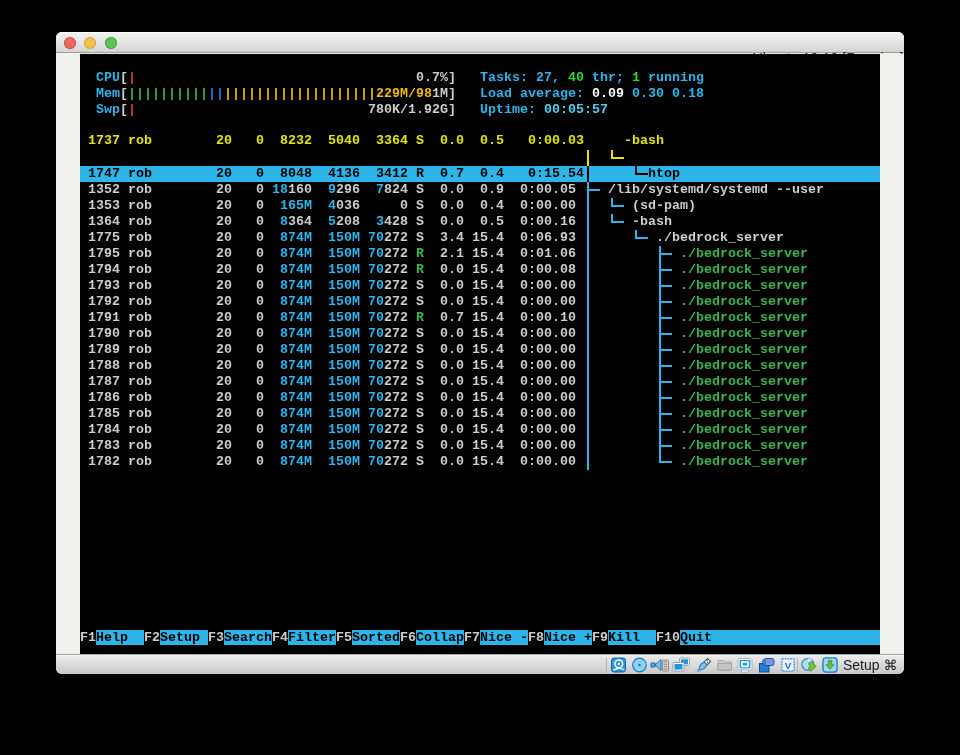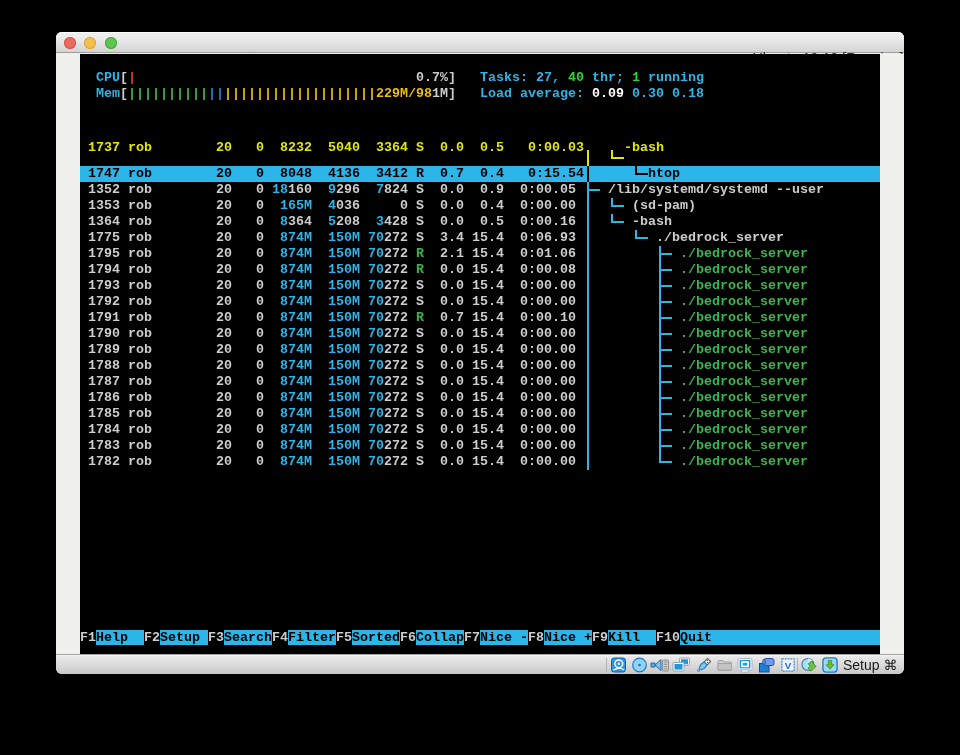--- a/index.html
+++ b/index.html
@@ -25,21 +25,22 @@
  <div id="tbar">
   <div id="title">Ubuntu 19.10 [Running]</div>
   <b class="tl" style="left:8px;background:#ee6a5f;box-shadow:inset 0 0 0 1px #d35548"></b>
   <b class="tl" style="left:28.3px;background:#f5bf4f;box-shadow:inset 0 0 0 1px #dca337"></b>
   <b class="tl" style="left:49px;background:#60c454;box-shadow:inset 0 0 0 1px #48a33c"></b>
  </div>
  <div id="content">
   <div id="screen">
 <div class="tr" style="top:16.5px"><i style="color:#cccccc">  </i><i style="color:#2cb5e9">CPU</i><i style="color:#cccccc">[</i><i style="color:#de382b">|</i><i style="color:#cccccc">                                   </i><i style="color:#cccccc">0.7%</i><i style="color:#cccccc">]</i><i style="color:#cccccc">   </i><i style="color:#2cb5e9">Tasks: 27, </i><i style="color:#31d431">40</i><i style="color:#2cb5e9"> thr; </i><i style="color:#31d431">1</i><i style="color:#2cb5e9"> running</i></div>
 <div class="tr" style="top:32.5px"><i style="color:#cccccc">  </i><i style="color:#2cb5e9">Mem</i><i style="color:#cccccc">[</i><i style="color:#39b54a">||||||||||</i><i style="color:#1f7fd6">||</i><i style="color:#eeba0b">|||||||||||||||||||</i><i style="color:#eeba0b">229M/98</i><i style="color:#cccccc">1M</i><i style="color:#cccccc">]</i><i style="color:#cccccc">   </i><i style="color:#2cb5e9">Load average: </i><i style="color:#ffffff">0.09</i><i style="color:#cccccc"> </i><i style="color:#2cb5e9">0.30 0.18</i></div>
-<div class="tr" style="top:86px"><i style="color:#e4e40a"> 1737 rob        20   0  8232  5040  3364 S  0.0  0.5   0:00.03</i><i style="color:#cccccc">     </i><i style="color:#e4e40a">-bash</i></div>
+<div class="tr" style="top:48.5px"><i style="color:#cccccc">  </i><i style="color:#2cb5e9">Swp</i><i style="color:#cccccc">[</i><i style="color:#de382b">|</i><i style="color:#cccccc">                             </i><i style="color:#cccccc">780K/1.92G</i><i style="color:#cccccc">]</i><i style="color:#cccccc">   </i><i style="color:#2cb5e9">Uptime: </i><i style="color:#4fd2f8">00:05:57</i></div>
+<div class="tr" style="top:79px"><i style="color:#e4e40a"> 1737 rob        20   0  8232  5040  3364 S  0.0  0.5   0:00.03</i><i style="color:#cccccc">     </i><i style="color:#e4e40a">-bash</i></div>
 <div class="tr" style="top:112.5px;background:#2cb5e9"><i style="color:#000000"> 1747 rob        20   0  8048  4136  3412 R  0.7  0.4   0:15.54</i><i style="color:#000000">        </i><i style="color:#000000">htop</i></div>
 <div class="tr" style="top:128.5px"><i style="color:#cccccc"> 1352 rob        20   0 </i><i style="color:#2cb5e9">18</i><i style="color:#cccccc">160</i><i style="color:#cccccc"> </i><i style="color:#cccccc"> </i><i style="color:#2cb5e9">9</i><i style="color:#cccccc">296</i><i style="color:#cccccc"> </i><i style="color:#cccccc"> </i><i style="color:#2cb5e9">7</i><i style="color:#cccccc">824</i><i style="color:#cccccc"> </i><i style="color:#cccccc">S</i><i style="color:#cccccc">  0.0  0.9  0:00.05</i><i style="color:#cccccc">    </i><i style="color:#cccccc">/lib/systemd/systemd --user</i></div>
 <div class="tr" style="top:144.5px"><i style="color:#cccccc"> 1353 rob        20   0 </i><i style="color:#cccccc"> </i><i style="color:#2cb5e9">165M</i><i style="color:#cccccc"> </i><i style="color:#cccccc"> </i><i style="color:#2cb5e9">4</i><i style="color:#cccccc">036</i><i style="color:#cccccc"> </i><i style="color:#cccccc">    </i><i style="color:#cccccc">0</i><i style="color:#cccccc"> </i><i style="color:#cccccc">S</i><i style="color:#cccccc">  0.0  0.4  0:00.00</i><i style="color:#cccccc">       </i><i style="color:#cccccc">(sd-pam)</i></div>
 <div class="tr" style="top:160.5px"><i style="color:#cccccc"> 1364 rob        20   0 </i><i style="color:#cccccc"> </i><i style="color:#2cb5e9">8</i><i style="color:#cccccc">364</i><i style="color:#cccccc"> </i><i style="color:#cccccc"> </i><i style="color:#2cb5e9">5</i><i style="color:#cccccc">208</i><i style="color:#cccccc"> </i><i style="color:#cccccc"> </i><i style="color:#2cb5e9">3</i><i style="color:#cccccc">428</i><i style="color:#cccccc"> </i><i style="color:#cccccc">S</i><i style="color:#cccccc">  0.0  0.5  0:00.16</i><i style="color:#cccccc">       </i><i style="color:#cccccc">-bash</i></div>
 <div class="tr" style="top:176.5px"><i style="color:#cccccc"> 1775 rob        20   0 </i><i style="color:#cccccc"> </i><i style="color:#2cb5e9">874M</i><i style="color:#cccccc"> </i><i style="color:#cccccc"> </i><i style="color:#2cb5e9">150M</i><i style="color:#cccccc"> </i><i style="color:#2cb5e9">70</i><i style="color:#cccccc">272</i><i style="color:#cccccc"> </i><i style="color:#cccccc">S</i><i style="color:#cccccc">  3.4 15.4  0:06.93</i><i style="color:#cccccc">          </i><i style="color:#cccccc">./bedrock_server</i></div>
 <div class="tr" style="top:192.5px"><i style="color:#cccccc"> 1795 rob        20   0 </i><i style="color:#cccccc"> </i><i style="color:#2cb5e9">874M</i><i style="color:#cccccc"> </i><i style="color:#cccccc"> </i><i style="color:#2cb5e9">150M</i><i style="color:#cccccc"> </i><i style="color:#2cb5e9">70</i><i style="color:#cccccc">272</i><i style="color:#cccccc"> </i><i style="color:#39b54a">R</i><i style="color:#cccccc">  2.1 15.4  0:01.06</i><i style="color:#cccccc">             </i><i style="color:#39b54a">./bedrock_server</i></div>
 <div class="tr" style="top:208.5px"><i style="color:#cccccc"> 1794 rob        20   0 </i><i style="color:#cccccc"> </i><i style="color:#2cb5e9">874M</i><i style="color:#cccccc"> </i><i style="color:#cccccc"> </i><i style="color:#2cb5e9">150M</i><i style="color:#cccccc"> </i><i style="color:#2cb5e9">70</i><i style="color:#cccccc">272</i><i style="color:#cccccc"> </i><i style="color:#39b54a">R</i><i style="color:#cccccc">  0.0 15.4  0:00.08</i><i style="color:#cccccc">             </i><i style="color:#39b54a">./bedrock_server</i></div>
 <div class="tr" style="top:224.5px"><i style="color:#cccccc"> 1793 rob        20   0 </i><i style="color:#cccccc"> </i><i style="color:#2cb5e9">874M</i><i style="color:#cccccc"> </i><i style="color:#cccccc"> </i><i style="color:#2cb5e9">150M</i><i style="color:#cccccc"> </i><i style="color:#2cb5e9">70</i><i style="color:#cccccc">272</i><i style="color:#cccccc"> </i><i style="color:#cccccc">S</i><i style="color:#cccccc">  0.0 15.4  0:00.00</i><i style="color:#cccccc">             </i><i style="color:#39b54a">./bedrock_server</i></div>
 <div class="tr" style="top:240.5px"><i style="color:#cccccc"> 1792 rob        20   0 </i><i style="color:#cccccc"> </i><i style="color:#2cb5e9">874M</i><i style="color:#cccccc"> </i><i style="color:#cccccc"> </i><i style="color:#2cb5e9">150M</i><i style="color:#cccccc"> </i><i style="color:#2cb5e9">70</i><i style="color:#cccccc">272</i><i style="color:#cccccc"> </i><i style="color:#cccccc">S</i><i style="color:#cccccc">  0.0 15.4  0:00.00</i><i style="color:#cccccc">             </i><i style="color:#39b54a">./bedrock_server</i></div>
 <div class="tr" style="top:256.5px"><i style="color:#cccccc"> 1791 rob        20   0 </i><i style="color:#cccccc"> </i><i style="color:#2cb5e9">874M</i><i style="color:#cccccc"> </i><i style="color:#cccccc"> </i><i style="color:#2cb5e9">150M</i><i style="color:#cccccc"> </i><i style="color:#2cb5e9">70</i><i style="color:#cccccc">272</i><i style="color:#cccccc"> </i><i style="color:#39b54a">R</i><i style="color:#cccccc">  0.7 15.4  0:00.10</i><i style="color:#cccccc">             </i><i style="color:#39b54a">./bedrock_server</i></div>

